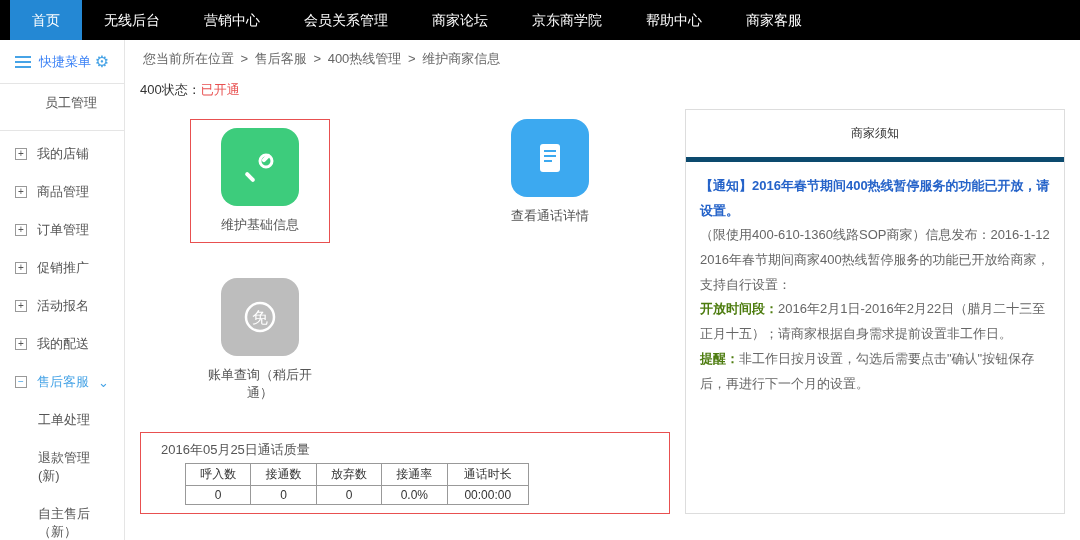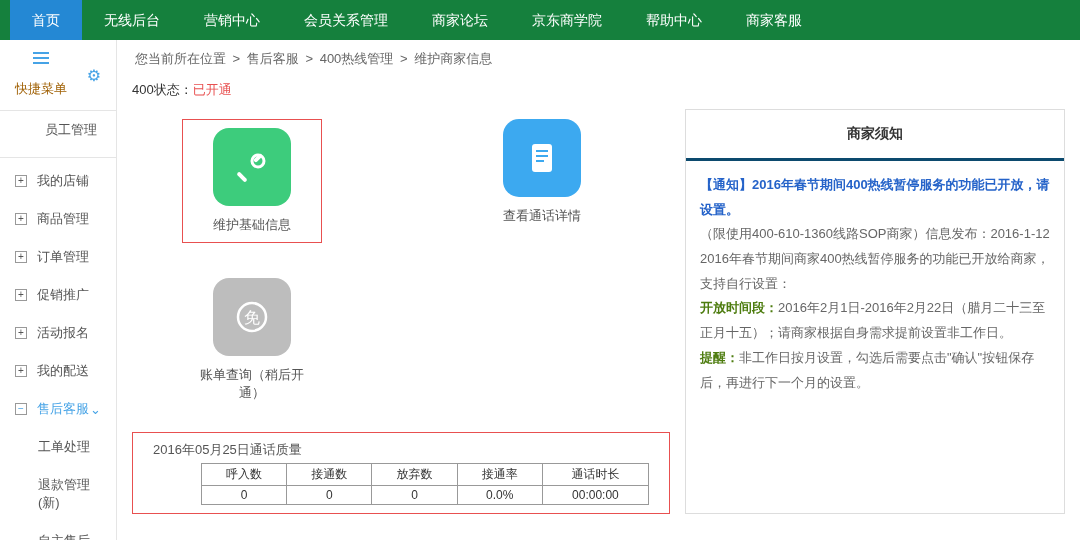--- a/index.html
+++ b/index.html
@@ -1,23 +1,23 @@
 <!DOCTYPE html>
 <html><head>
 <meta charset="utf-8">
 <style>
 * { margin: 0; padding: 0; box-sizing: border-box; }
 body { font-family: "Microsoft YaHei", Arial, sans-serif; font-size: 13px; color: #333; background: #fff; }
-.topnav { background: #15803d; height: 40px; display: flex; align-items: center; padding-left: 10px; }
+.topnav { background: #000000; height: 40px; display: flex; align-items: center; padding-left: 10px; }
 .topnav a { color: #fff; text-decoration: none; padding: 0 22px; height: 40px; line-height: 40px; font-size: 14px; }
 .topnav a.active { background: #2488d4; }
 .container { display: flex; height: calc(100vh - 40px); }
 .sidebar { width: 185px; border-right: 1px solid #e5e5e5; overflow-y: auto; }
 .quick-menu { display: flex; align-items: center; justify-content: space-between; padding: 12px 15px; border-bottom: 1px solid #e5e5e5; }
-.quick-menu-left { display: flex; align-items: center; gap: 16px; color: #a16207; flex-direction: column; }
+.quick-menu-left { display: flex; align-items: center; gap: 8px; color: #3b82f6; }
 .hamburger { display: flex; flex-direction: column; gap: 3px; }
 .hamburger span { width: 16px; height: 2px; background: #46a3e6; }
 .gear { color: #46a3e6; font-size: 16px; }
 .sub-item { padding: 10px 15px 10px 45px; color: #555; cursor: pointer; }
 .section-block { border-top: 1px solid #e5e5e5; margin-top: 8px; padding-top: 4px; }
 .side-item { display: flex; align-items: center; padding: 10px 15px; cursor: pointer; color: #555; }
 .expand-icon { width: 12px; height: 12px; border: 1px solid #999; display: flex; align-items: center; justify-content: center; font-size: 10px; margin-right: 10px; line-height: 1; }
 .side-item.active { color: #46a3e6; }
 .side-item .arrow { margin-left: auto; color: #46a3e6; }
 .side-sub { padding: 10px 15px 10px 38px; color: #555; cursor: pointer; }
@@ -33,24 +33,24 @@
 .card.boxed { border: 1px solid #e85050; padding: 8px; width: 140px; margin-left: -10px; }
 .icon-box { width: 78px; height: 78px; border-radius: 16px; margin: 0 auto 10px; display: flex; align-items: center; justify-content: center; }
 .ic-green { background: #3dcc7c; }
 .ic-blue { background: #3ca9f0; }
 .ic-orange { background: #f9a825; }
 .ic-grey { background: #bdbdbd; }
 .card-label { color: #555; font-size: 13px; }
 .card-row2 { display: flex; gap: 160px; padding: 25px 60px 15px; }
 .quality-box { border: 1px solid #e85050; padding: 8px 20px; margin-top: 15px; }
 .quality-title { color: #555; font-size: 13px; margin-bottom: 4px; }
-.quality-table { width: 448px; border-collapse: collapse; margin-left: 48px; }
+.quality-table { width: 344px; border-collapse: collapse; margin-left: 24px; }
 .quality-table th, .quality-table td { border: 1px solid #999; text-align: center; padding: 2px 6px; font-size: 12px; font-weight: normal; }
 .right-panel { width: 380px; border: 1px solid #ddd; }
-.right-title { text-align: center; font-weight: bold; padding: 15px 0; font-size: 14px; border-bottom: 3px solid #0c4a6e; }
+.right-title { text-align: center; font-weight: normal; padding: 15px 0; font-size: 12px; border-bottom: 5px solid #0c4a6e; }
 .notice-body { padding: 12px 14px; font-size: 13px; line-height: 1.9; color: #666; }
 .notice-head { color: #2563c9; font-weight: bold; }
 .notice-body .red { color: #4d7c0f; font-weight: bold; }
 svg { display: block; }
 </style>
 </head>
 <body>
 
 <div class="topnav">
   <a class="active">首页</a>

